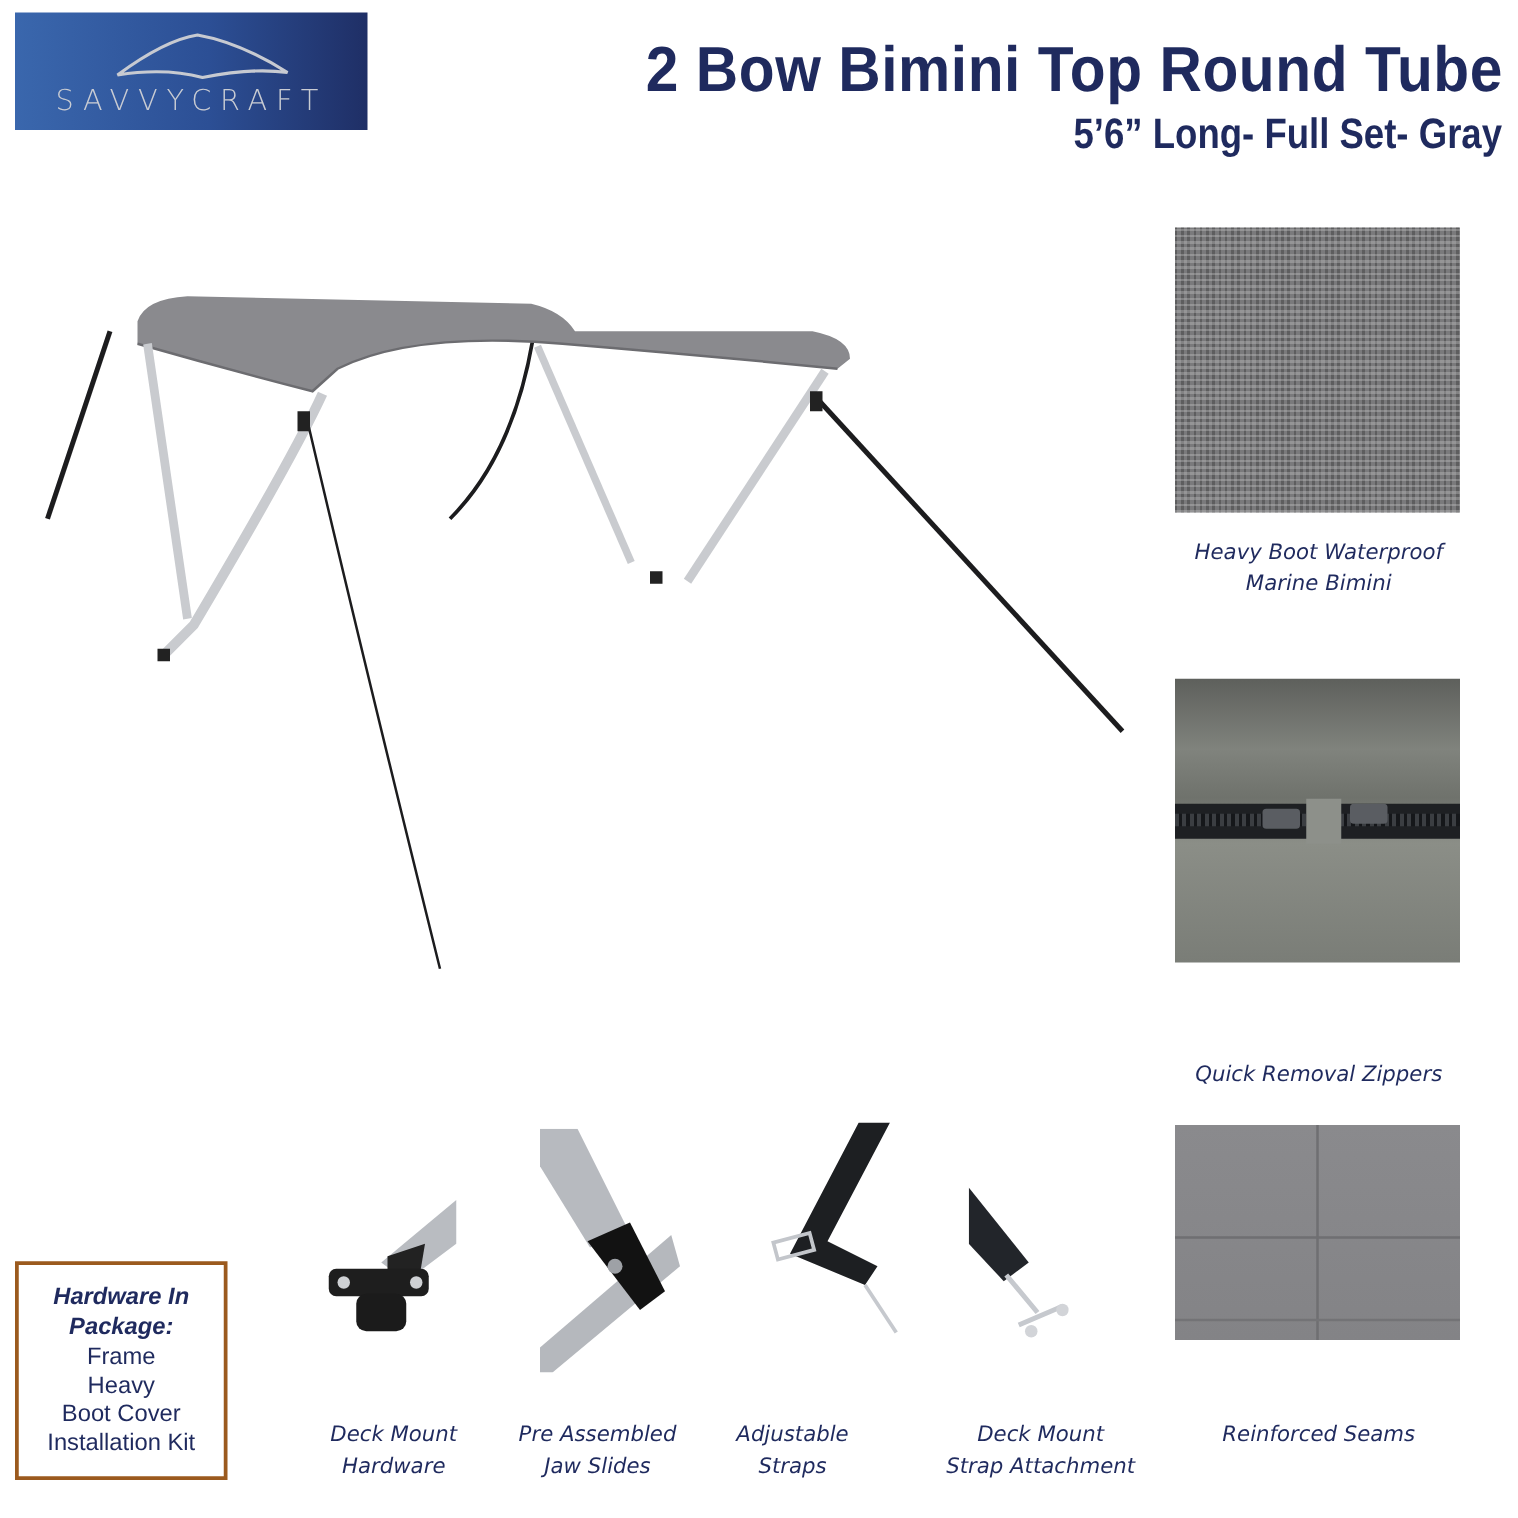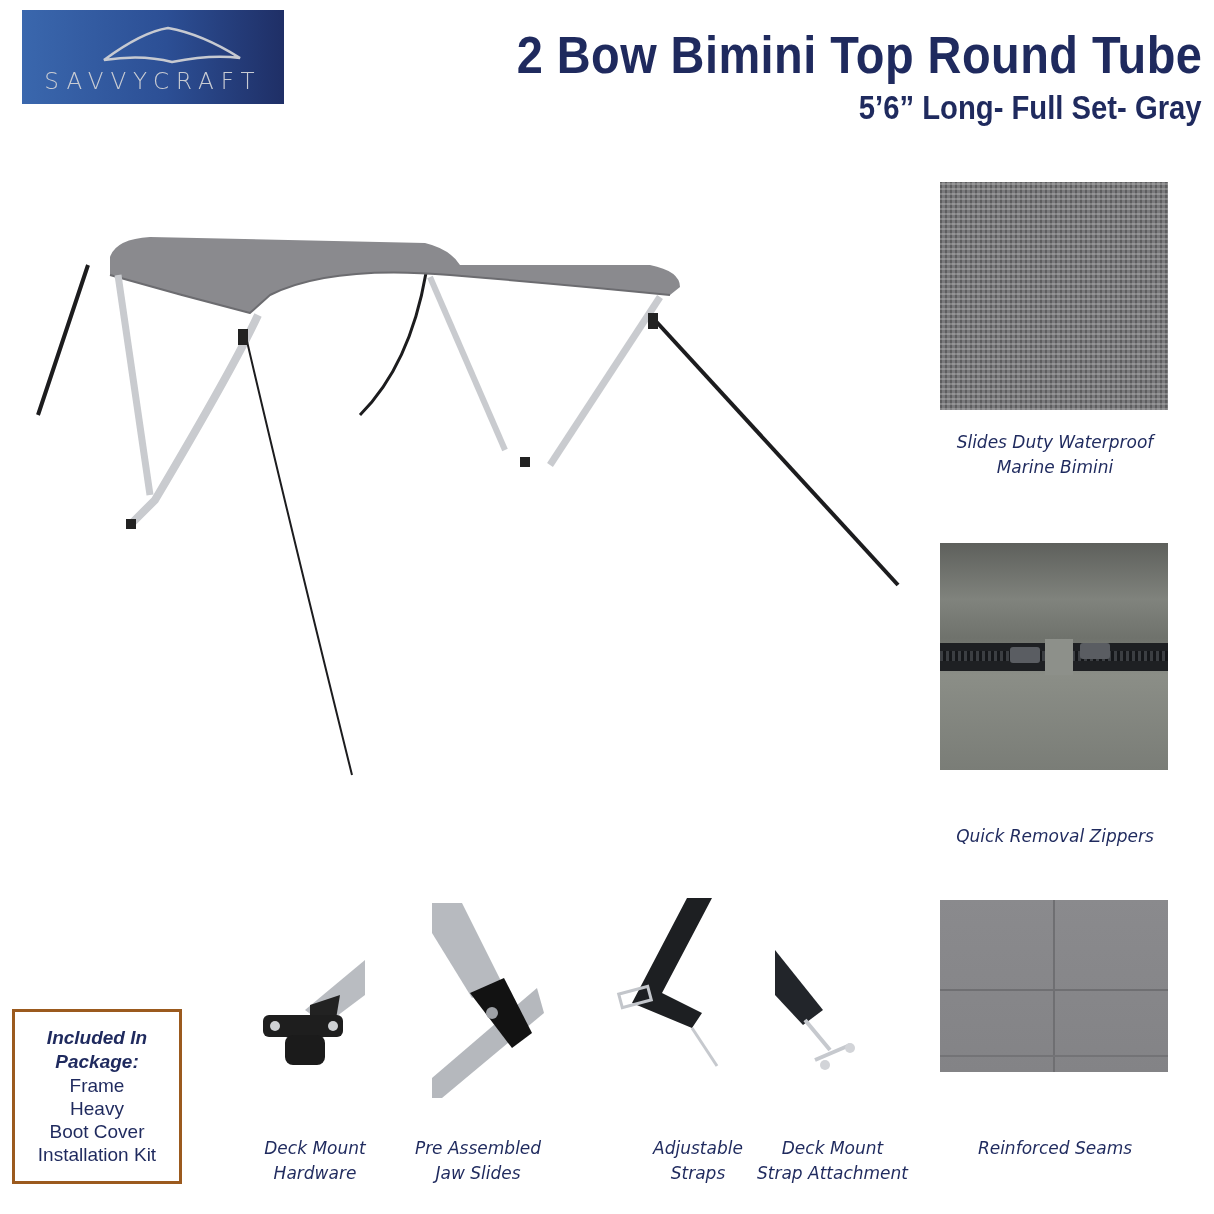--- a/index.html
+++ b/index.html
@@ -1,21 +1,21 @@
 <!DOCTYPE html>
 <html><head>
 <meta charset="utf-8">
 <style>
   html, body { margin:0; padding:0; background:#ffffff; }
   body { width:1214px; height:1214px; position:relative; overflow:hidden;
          font-family:"DejaVu Sans", sans-serif; color:#1f2a5e; }
   .abs { position:absolute; }
 
   
-  .logo { left:22px; top:10px; width:262px; height:94px;
+  .logo { left:12px; top:10px; width:282px; height:94px;
           background:linear-gradient(90deg,#3a67ad 0%,#2c4f95 55%,#1f2f66 100%); }
   .logo svg { position:absolute; left:80px; top:14px; }
   .logo-text { position:absolute; left:0; width:100%; top:58px; text-align:center;
                font-family:"DejaVu Sans", sans-serif; font-size:23px; letter-spacing:7px;
                color:#c9ccd3; font-weight:300; }
 
   
   .title { right:12px; top:26px; font-family:"Liberation Sans", sans-serif; font-weight:bold;
            font-size:51px; color:#1f2a5e; letter-spacing:0.5px; white-space:nowrap;
            transform:scaleX(0.92); transform-origin:right center; }
@@ -87,32 +87,32 @@
   <path d="M622 92 L868 360" stroke="#1c1c1e" stroke-width="4" fill="none"></path>
 
   <rect x="208" y="104" width="10" height="16" fill="#222"></rect>
   <rect x="618" y="88" width="10" height="16" fill="#222"></rect>
   <rect x="96" y="294" width="10" height="10" fill="#222"></rect>
   <rect x="490" y="232" width="10" height="10" fill="#222"></rect>
 </svg>
 
 <div class="abs fabric"></div>
 <div class="abs caption" style="left:930px; top:430px; width:250px;">
-  <div>Slides Duty Waterproof</div>
+  <div>Heavy Boot Waterproof</div>
   <div>Marine Bimini</div>
 </div>
 
 <div class="abs zipper">
   <div class="band"></div>
     <div class="teeth"></div>
     <div class="gap"></div>
   <div class="pull1"></div>
     <div class="pull2"></div>
 </div>
-<div class="abs caption" style="left:930px; top:824px; width:250px;">
+<div class="abs caption" style="left:930px; top:848px; width:250px;">
   <div>Quick Removal Zippers</div>
 </div>
 
 <div class="abs seams">
   <div class="v"></div>
     <div class="h"></div>
     <div class="b"></div>
 </div>
 <div class="abs caption" style="left:930px; top:1136px; width:250px;">
   <div>Reinforced Seams</div>
@@ -145,31 +145,31 @@
 </svg>
 
 <div class="abs caption" style="left:230px; top:1136px; width:170px;">
   <div>Deck Mount</div>
   <div>Hardware</div>
 </div>
 <div class="abs caption" style="left:388px; top:1136px; width:180px;">
   <div>Pre Assembled</div>
   <div>Jaw Slides</div>
 </div>
-<div class="abs caption" style="left:618px; top:1136px; width:160px;">
+<div class="abs caption" style="left:554px; top:1136px; width:160px;">
   <div>Adjustable</div>
   <div>Straps</div>
 </div>
 <div class="abs caption" style="left:745px; top:1136px; width:175px;">
   <div>Deck Mount</div>
   <div>Strap Attachment</div>
 </div>
 
 <div class="abs pkg">
   <div class="pkg-head">
-    <div>Included In</div>
+    <div>Hardware In</div>
     <div>Package:</div>
   </div>
   <div class="pkg-item">Frame</div>
   <div class="pkg-item">Heavy</div>
   <div class="pkg-item">Boot Cover</div>
   <div class="pkg-item">Installation Kit</div>
 </div>
 
 </body></html>

